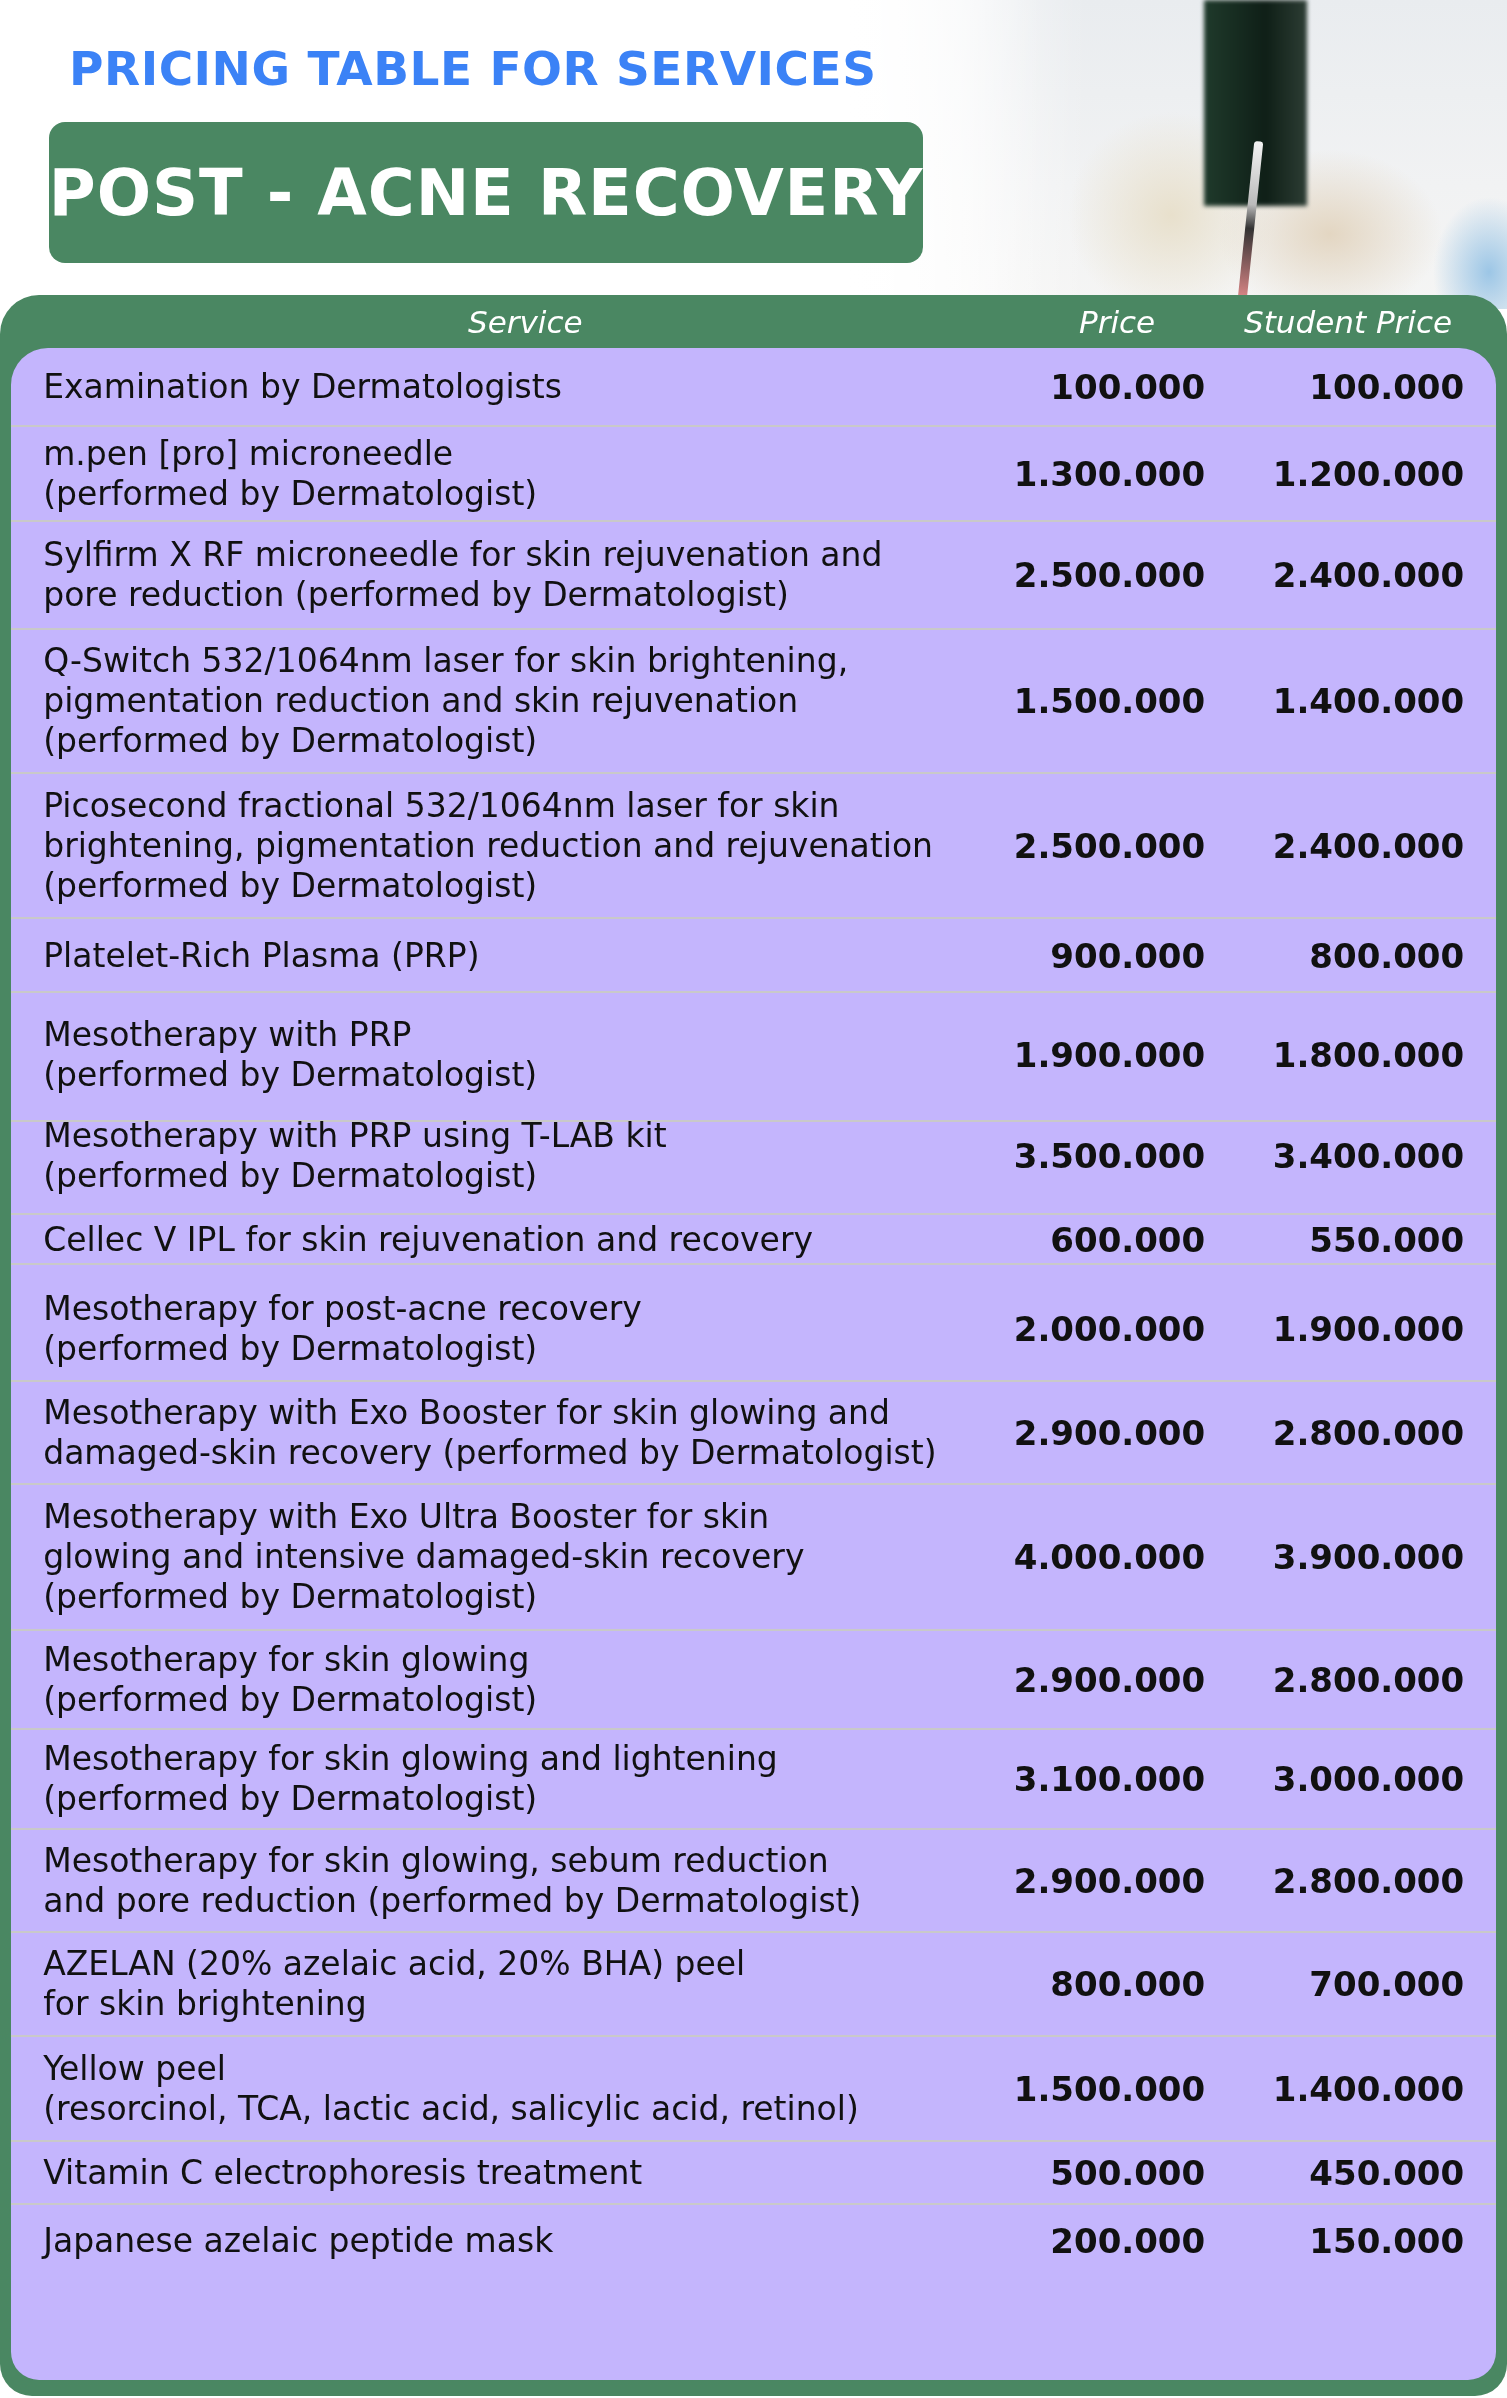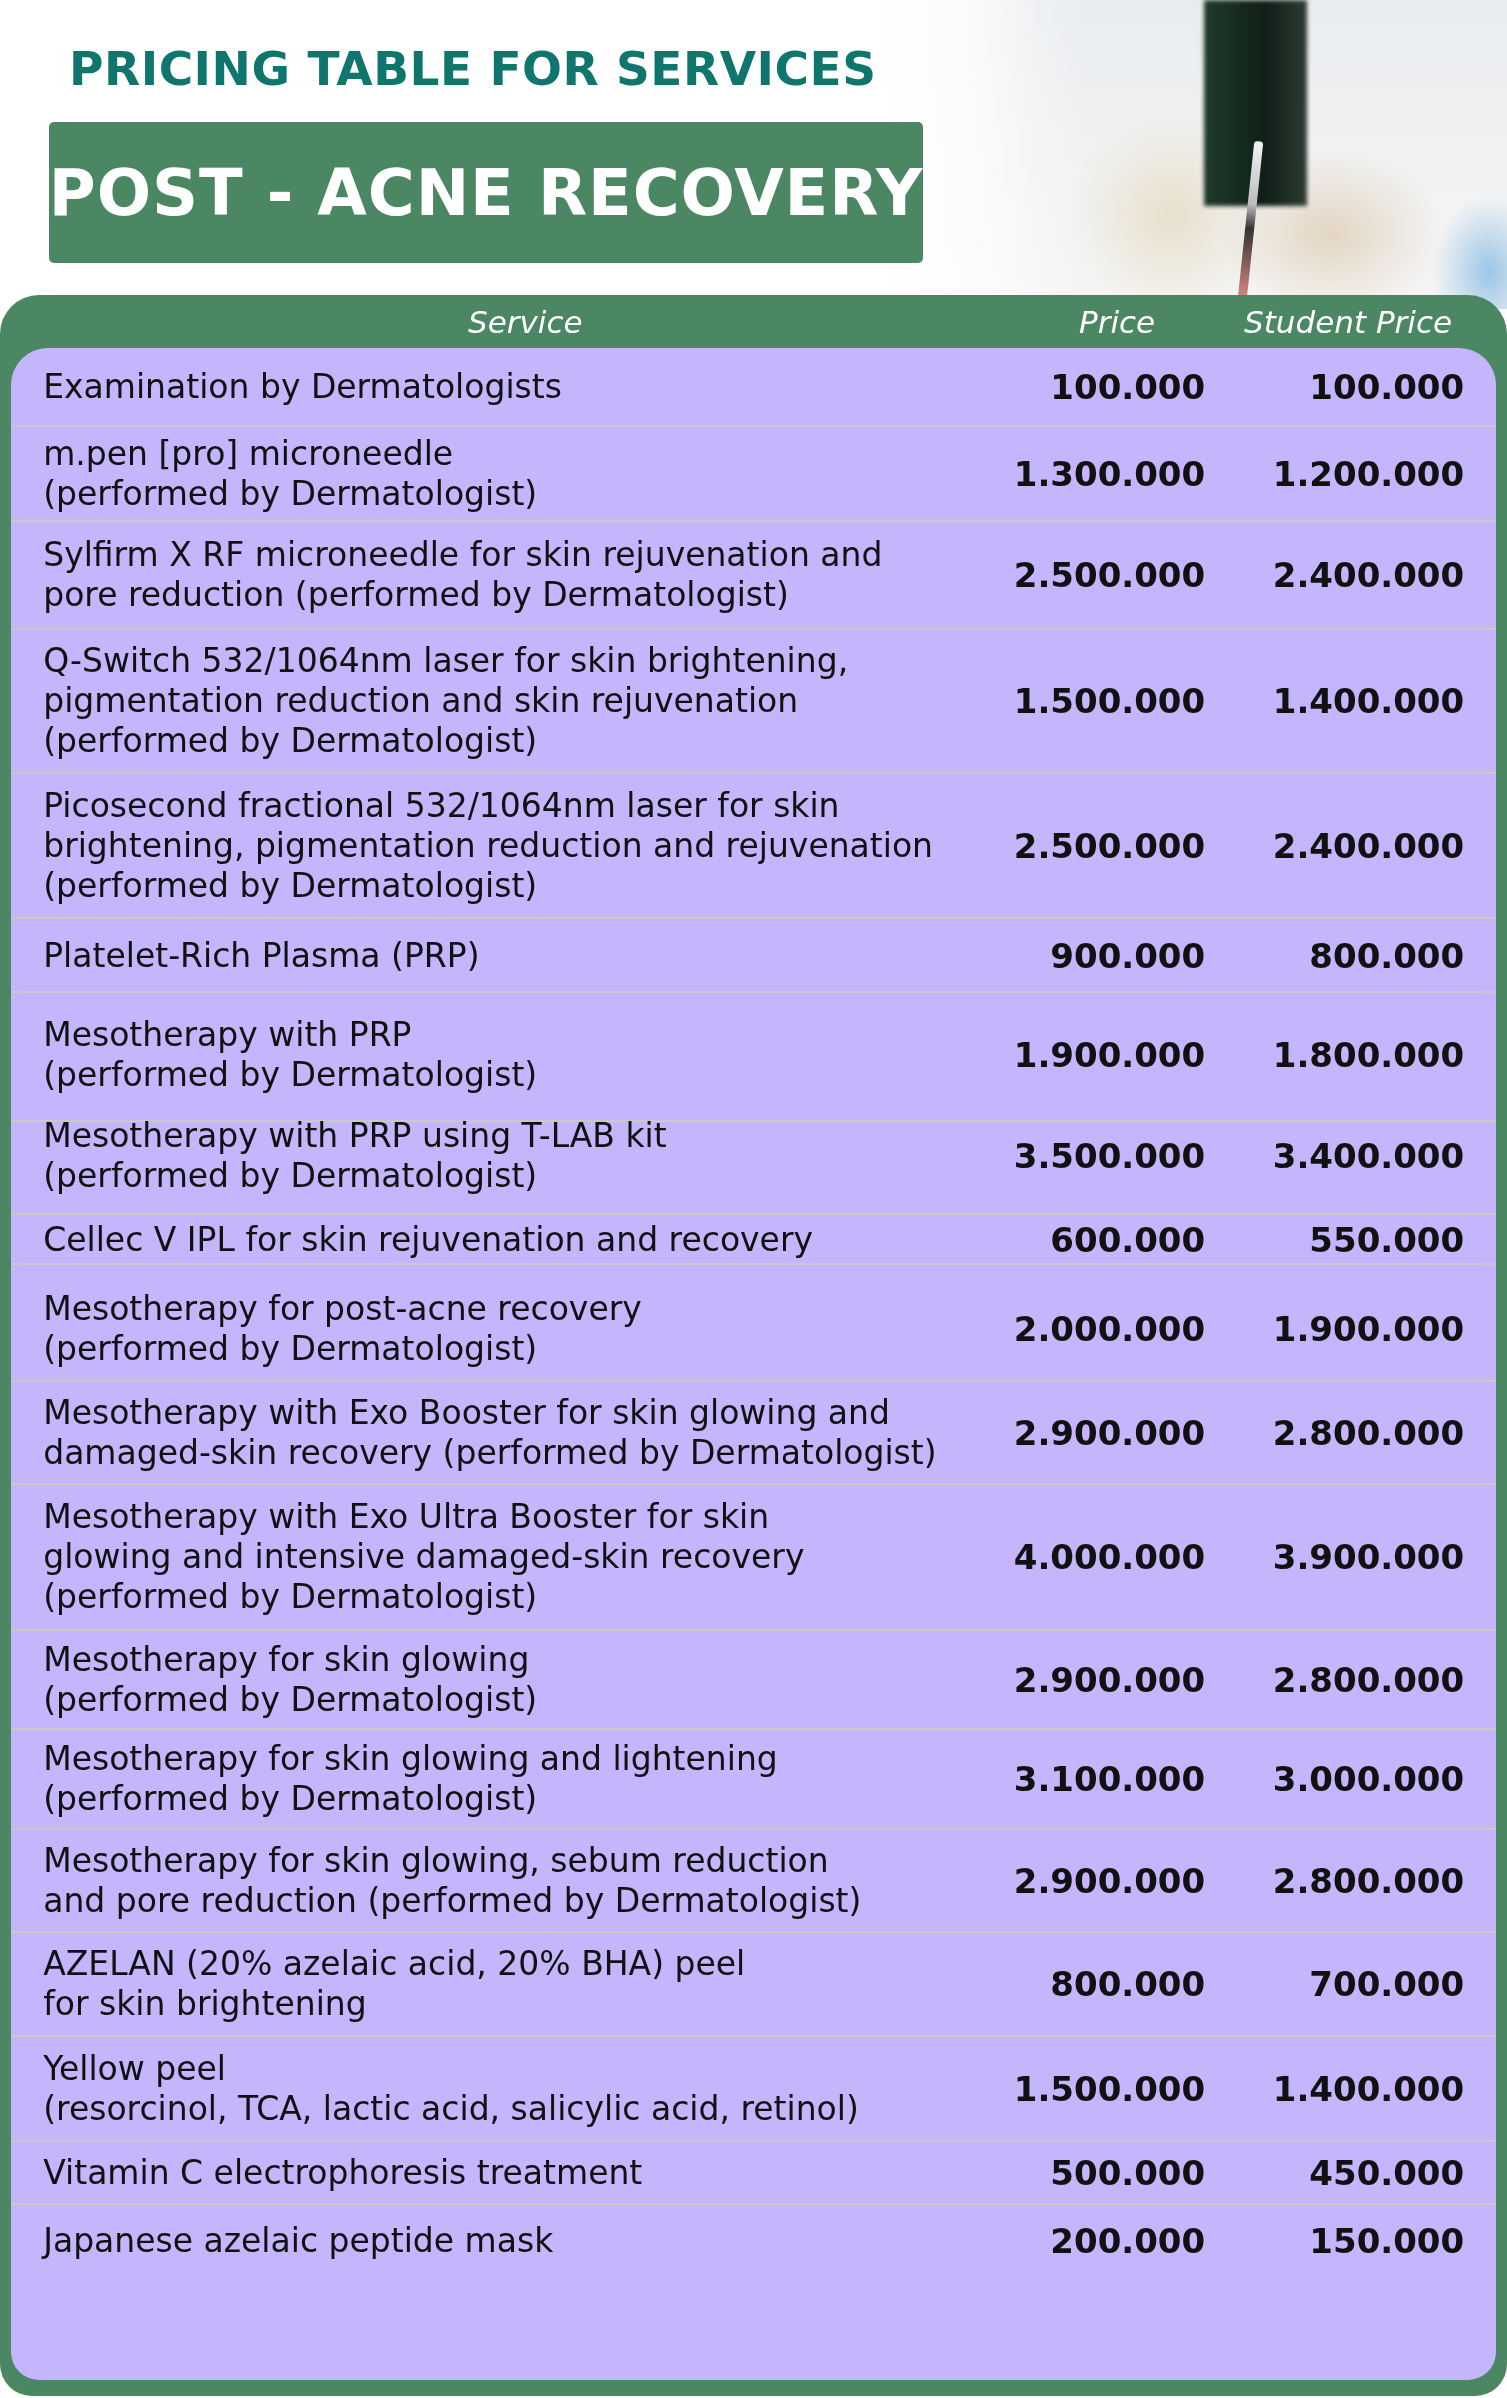--- a/index.html
+++ b/index.html
@@ -29,25 +29,25 @@
   }
   .photo .fade {
     position: absolute; left: 0; top: 0; width: 244px; height: 309px;
     background: linear-gradient(90deg, #fff 0%, rgba(255,255,255,0.6) 50%, rgba(255,255,255,0) 100%);
   }
 
   .page-title {
     position: absolute; left: 69px; top: 41px;
     font-family: "DejaVu Sans", sans-serif; font-weight: bold;
     font-size: 47px; letter-spacing: 0.5px;
-    color: #0f766e; white-space: nowrap;
+    color: #3b82f6; white-space: nowrap;
   }
   .banner {
     position: absolute; left: 49px; top: 122px; width: 874px; height: 141px;
-    background: #4a8762; border-radius: 5px;
+    background: #4a8762; border-radius: 16px;
     display: flex; align-items: center; justify-content: center;
   }
   .banner-text {
     color: #ffffff; font-weight: bold; font-size: 64px; white-space: nowrap;
     font-family: "DejaVu Sans", sans-serif; letter-spacing: 0.9px;
   }
 
   .frame {
     position: absolute; left: 0; top: 295px; width: 1507px; height: 2101px;
     background: #4a8762; border-radius: 39px 39px 32px 32px;

